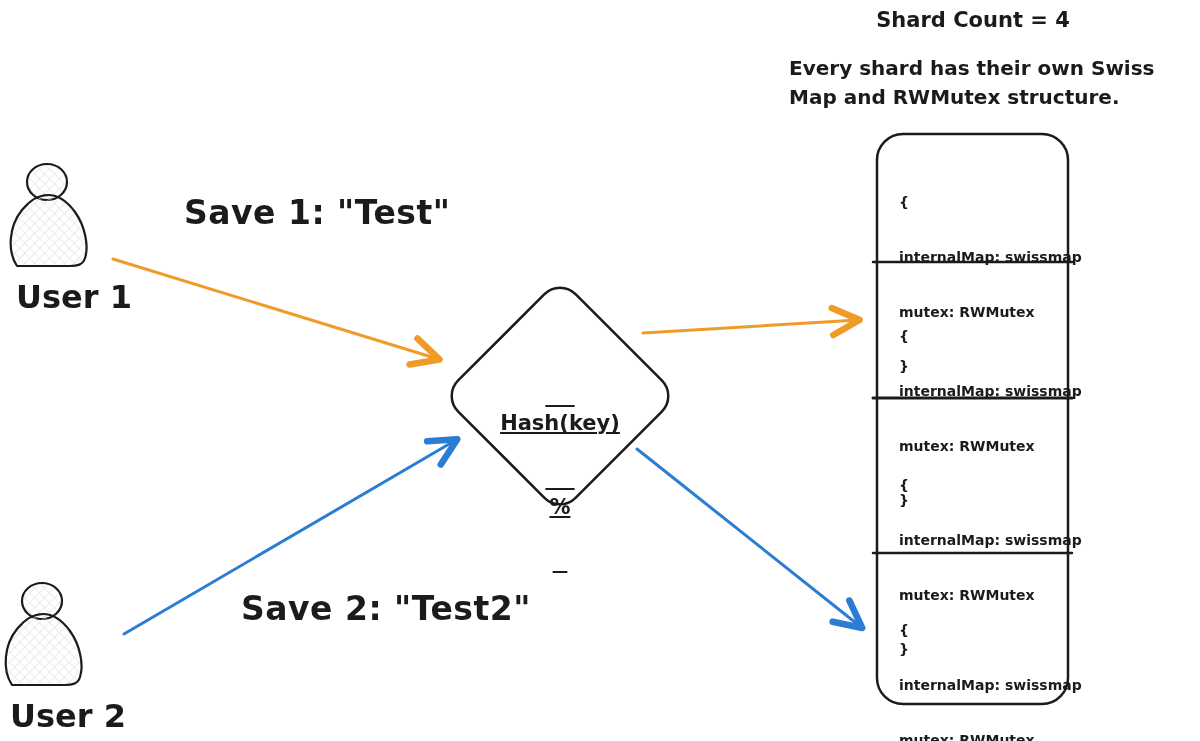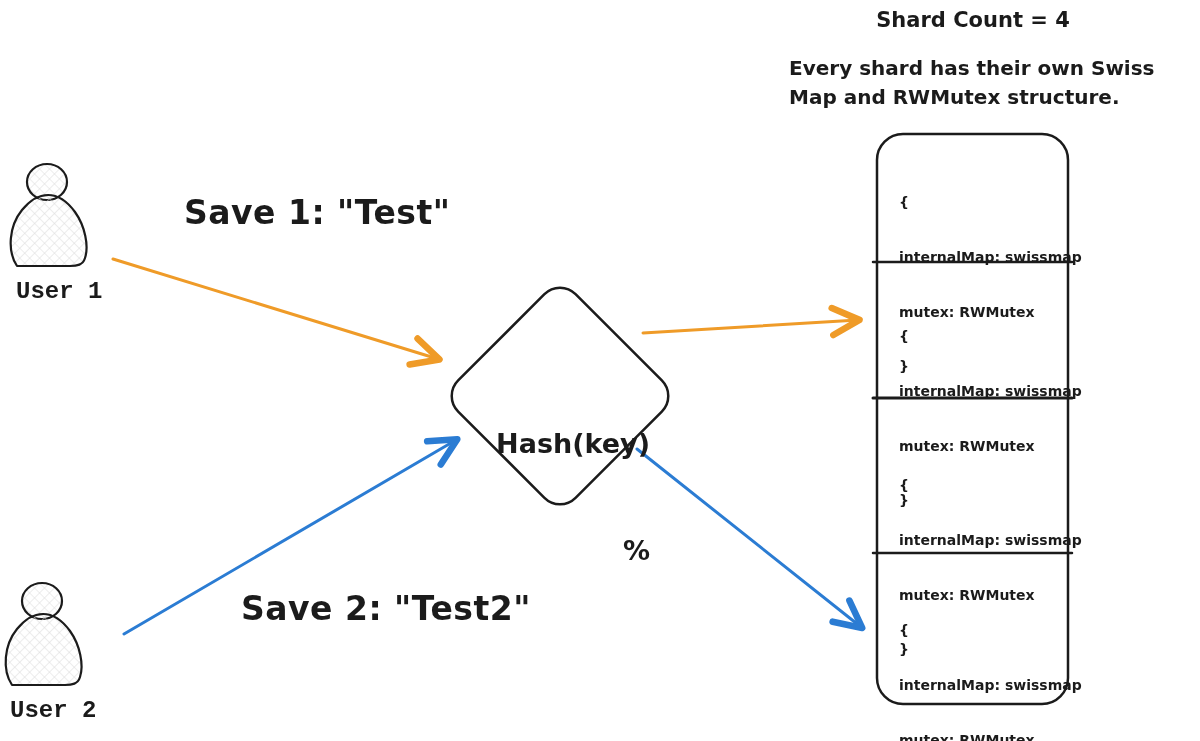--- a/index.html
+++ b/index.html
@@ -12,24 +12,24 @@
     font-family: "DejaVu Sans", sans-serif;
     color: #1b1b1b;
   }
   .canvas svg.layer {
     position: absolute;
     left: 0; top: 0;
     width: 1200px; height: 741px;
   }
   .txt { position: absolute; white-space: pre; color: #1b1b1b; }
   .save-label   { font-size: 33px; font-weight: 600; letter-spacing: 0.5px; }
-  .user-label   { font-size: 24px; font-weight: 600; font-family: Liberation Mono, monospace; }
+  .user-label   { font-size: 32px; font-weight: 600; }
   .count-label  { font-size: 21px; font-weight: 600; text-align: center; width: 198px; }
   .note-label   { font-size: 20px; font-weight: 600; width: 418px; white-space: normal; line-height: 1.45; }
-  .router-label { font-size: 27px; font-weight: 600; width: 180px; text-align: right; line-height: 1.32; }
+  .router-label { font-size: 21px; font-weight: 600; width: 180px; text-align: center; line-height: 1.32; text-decoration: underline; }
   .cell-text    { font-size: 14px; font-weight: 600; line-height: 1.3; }
 </style>
 </head>
 <body>
 
 <div class="canvas">
 
   <svg class="layer" viewBox="0 0 1200 741">
     <defs>
       <pattern id="hatch" width="7" height="7" patternUnits="userSpaceOnUse" patternTransform="rotate(45)">

